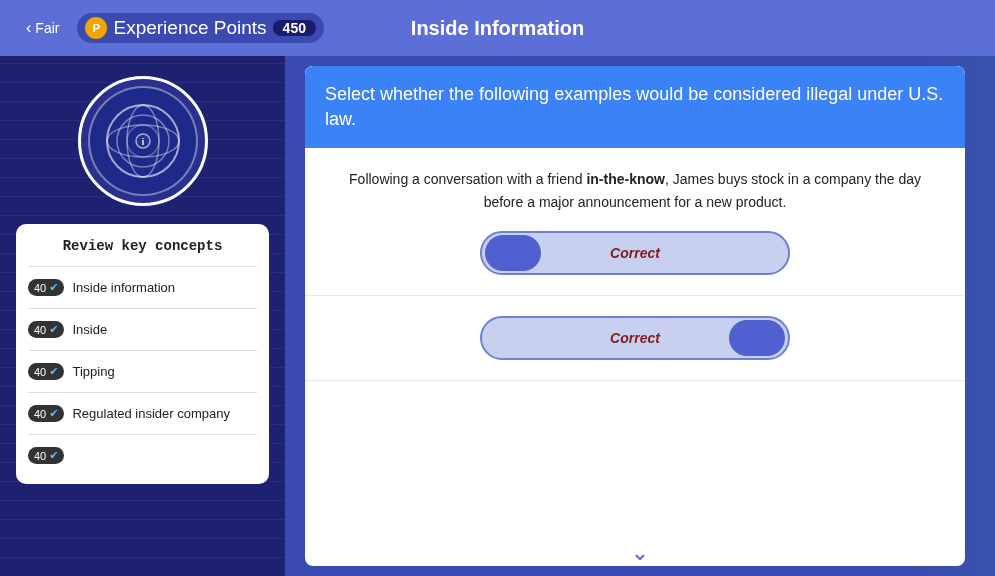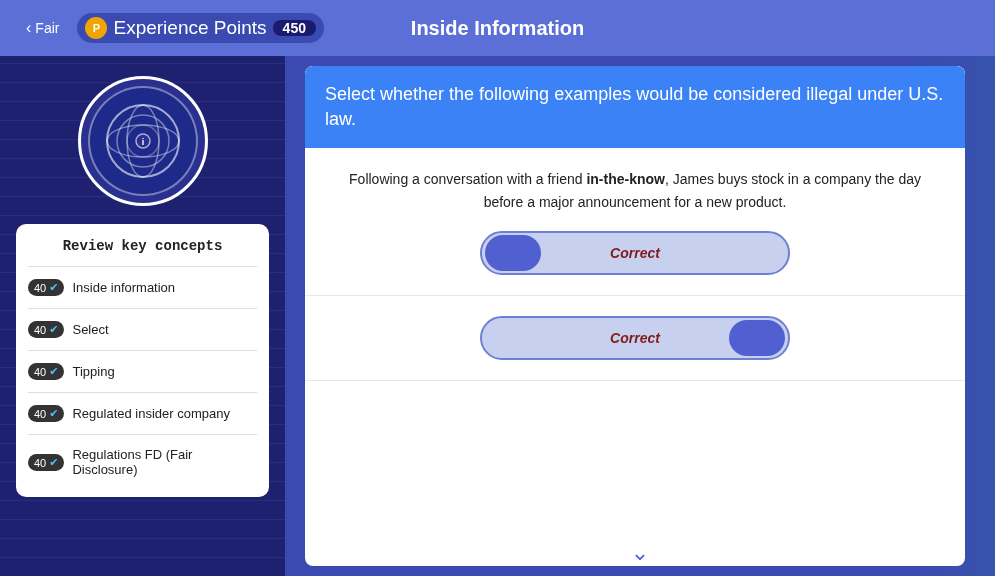--- a/index.html
+++ b/index.html
@@ -345,21 +345,21 @@
         </span>
         <span class="review-item-label">Inside information</span>
       </div>
       <div class="review-divider"></div>
 
       <div class="review-item">
         <span class="review-badge">
           <span>40</span>
           <span class="check">✔</span>
         </span>
-        <span class="review-item-label">Select</span>
+        <span class="review-item-label">Inside</span>
       </div>
       <div class="review-divider"></div>
 
       <div class="review-item">
         <span class="review-badge">
           <span>40</span>
           <span class="check">✔</span>
         </span>
         <span class="review-item-label">Tipping</span>
       </div>
@@ -372,21 +372,20 @@
         </span>
         <span class="review-item-label">Regulated insider company</span>
       </div>
       <div class="review-divider"></div>
 
       <div class="review-item">
         <span class="review-badge">
           <span>40</span>
           <span class="check">✔</span>
         </span>
-        <span class="review-item-label">Regulations FD (Fair Disclosure)</span>
       </div>
     </div>
   </aside>
 
   <main class="right-panel">
     <div class="content-area">
 
       <div class="instruction-bar">
         <span>Select whether the following examples would be considered illegal under U.S. law.</span>
       </div>

